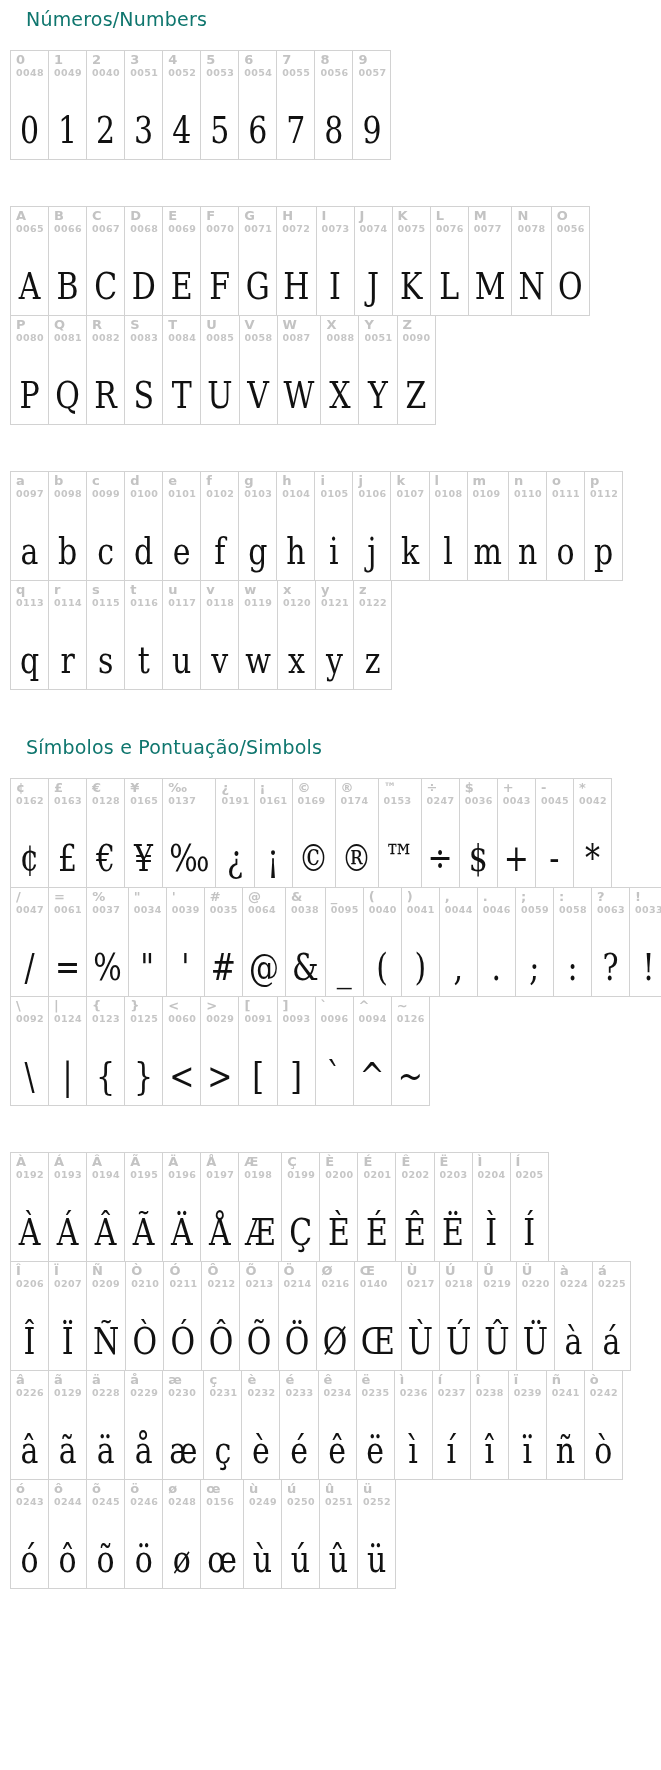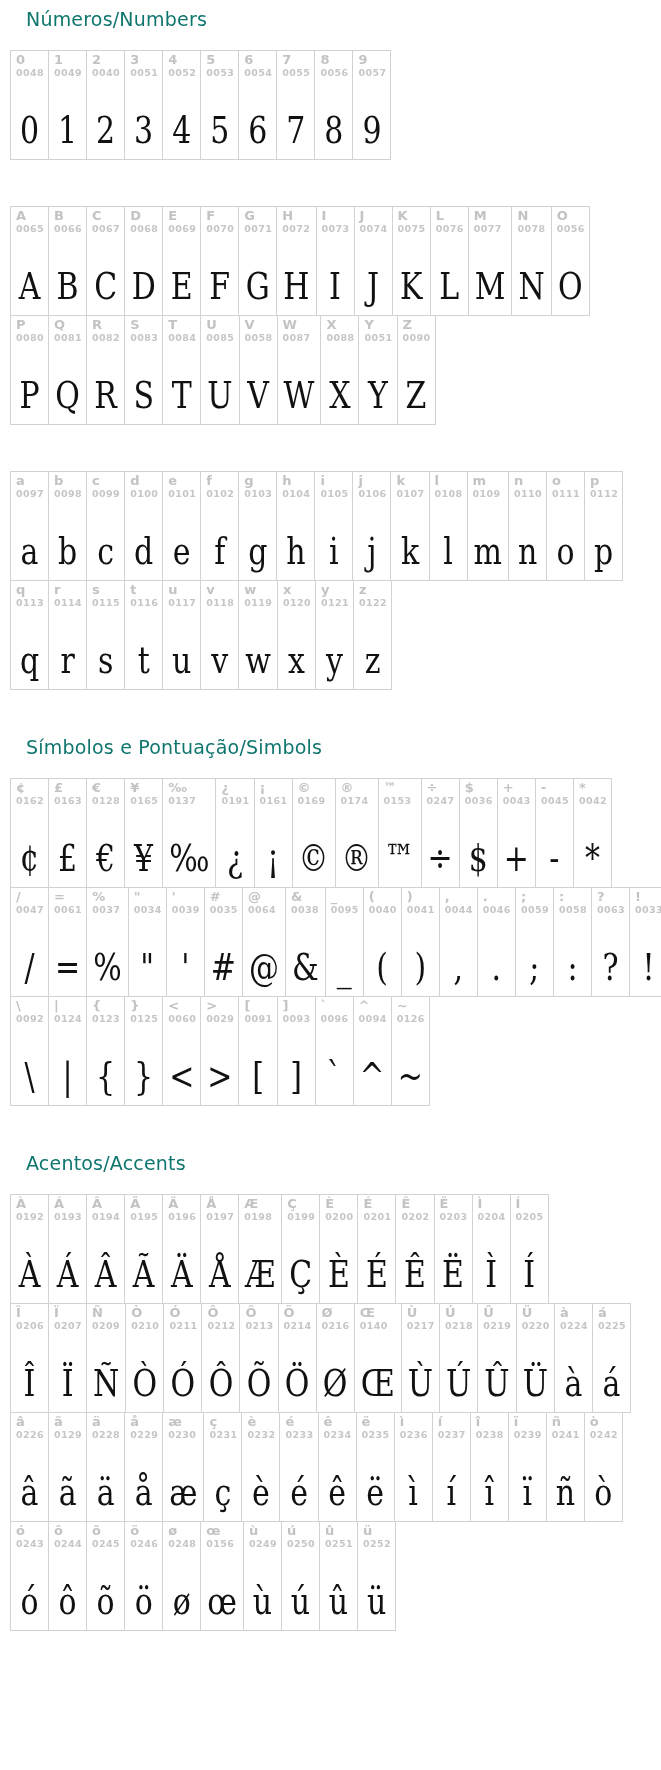--- a/index.html
+++ b/index.html
@@ -1161,21 +1161,20 @@
     </div>
     <div class="glyph-area">
       <span class="glyph">~</span>
     </div>
   </div>
 </div>
       </div>
   </section>
 
   <section class="charmap-section">
-    <h2 class="section-title">Acentos/Accents</h2>
     <div class="section-rows">
         <div class="char-row">
   <div class="char-cell">
     <div class="cell-head">
       <span class="ref-char">À</span>
       <span class="char-code">0192</span>
     </div>
     <div class="glyph-area">
       <span class="glyph">À</span>
     </div>

